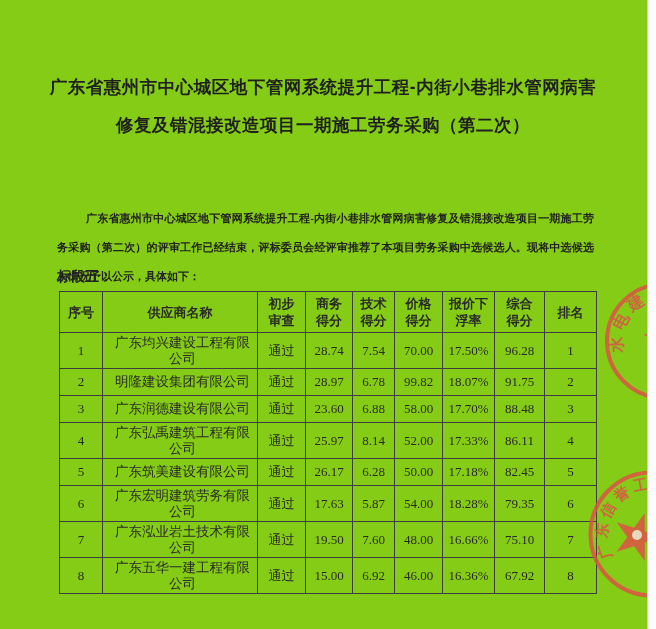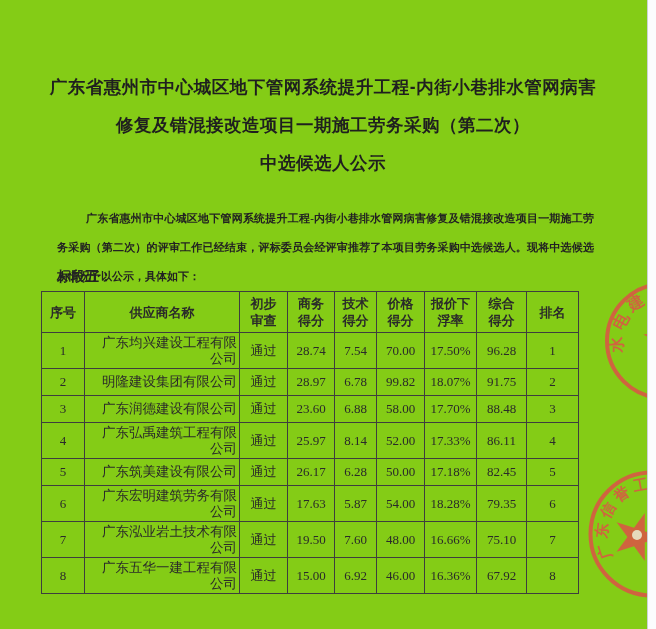--- a/index.html
+++ b/index.html
@@ -29,42 +29,42 @@
     text-align: justify;
     text-indent: 29px;
     color: #222;
     margin: 0;
   }
   .section-label {
     position: absolute; top: 268px; left: 57px;
     font-size: 14px; font-weight: 600; color: #222;
   }
   table.results {
-    position: absolute; top: 291px; left: 41px; width: 537px;
+    position: absolute; top: 291px; left: 59px; width: 537px;
     border-collapse: collapse; table-layout: fixed;
     background: transparent;
   }
   .results th, .results td {
     border: 1px solid #3e3e3e;
     text-align: center;
     color: #2a2a2a;
     overflow: hidden;
   }
   .results th {
     font-size: 13px; font-weight: 600;
     line-height: 17px; padding: 3px 1px;
     white-space: pre-line;
     height: 40px;
   }
   .results td {
     font-size: 13px; line-height: 15.5px;
     padding: 2px; height: 27px;
   }
   .results td.name-cell {
-    text-align: right; padding-left: 7px; font-size: 13.5px;
+    text-align: center; padding-left: 7px; font-size: 13.5px;
   }
   .stamp { position: absolute; z-index: 5; opacity: 0.85; }
   .stamp text {
     font-family: "Liberation Sans", sans-serif;
     font-weight: bold;
   }
   .page-edge {
     position: absolute; left: 647px; top: 0;
     width: 9px; height: 629px;
     background: #fbfcfd;
@@ -73,21 +73,20 @@
   }
 </style>
 </head>
 <body>
 
 <div class="page">
 
   <div class="title">
     <div>广东省惠州市中心城区地下管网系统提升工程-内街小巷排水管网病害</div>
     <div>修复及错混接改造项目一期施工劳务采购（第二次）</div>
-    <div>中选候选人公示</div>
   </div>
 
   <p class="intro">广东省惠州市中心城区地下管网系统提升工程-内街小巷排水管网病害修复及错混接改造项目一期施工劳务采购（第二次）的评审工作已经结束，评标委员会经评审推荐了本项目劳务采购中选候选人。现将中选候选人情况予以公示，具体如下：</p>
 
   <div class="section-label">标段五：</div>
 
   <table class="results">
     <colgroup>
       <col style="width:43px">
         <col style="width:155px">

